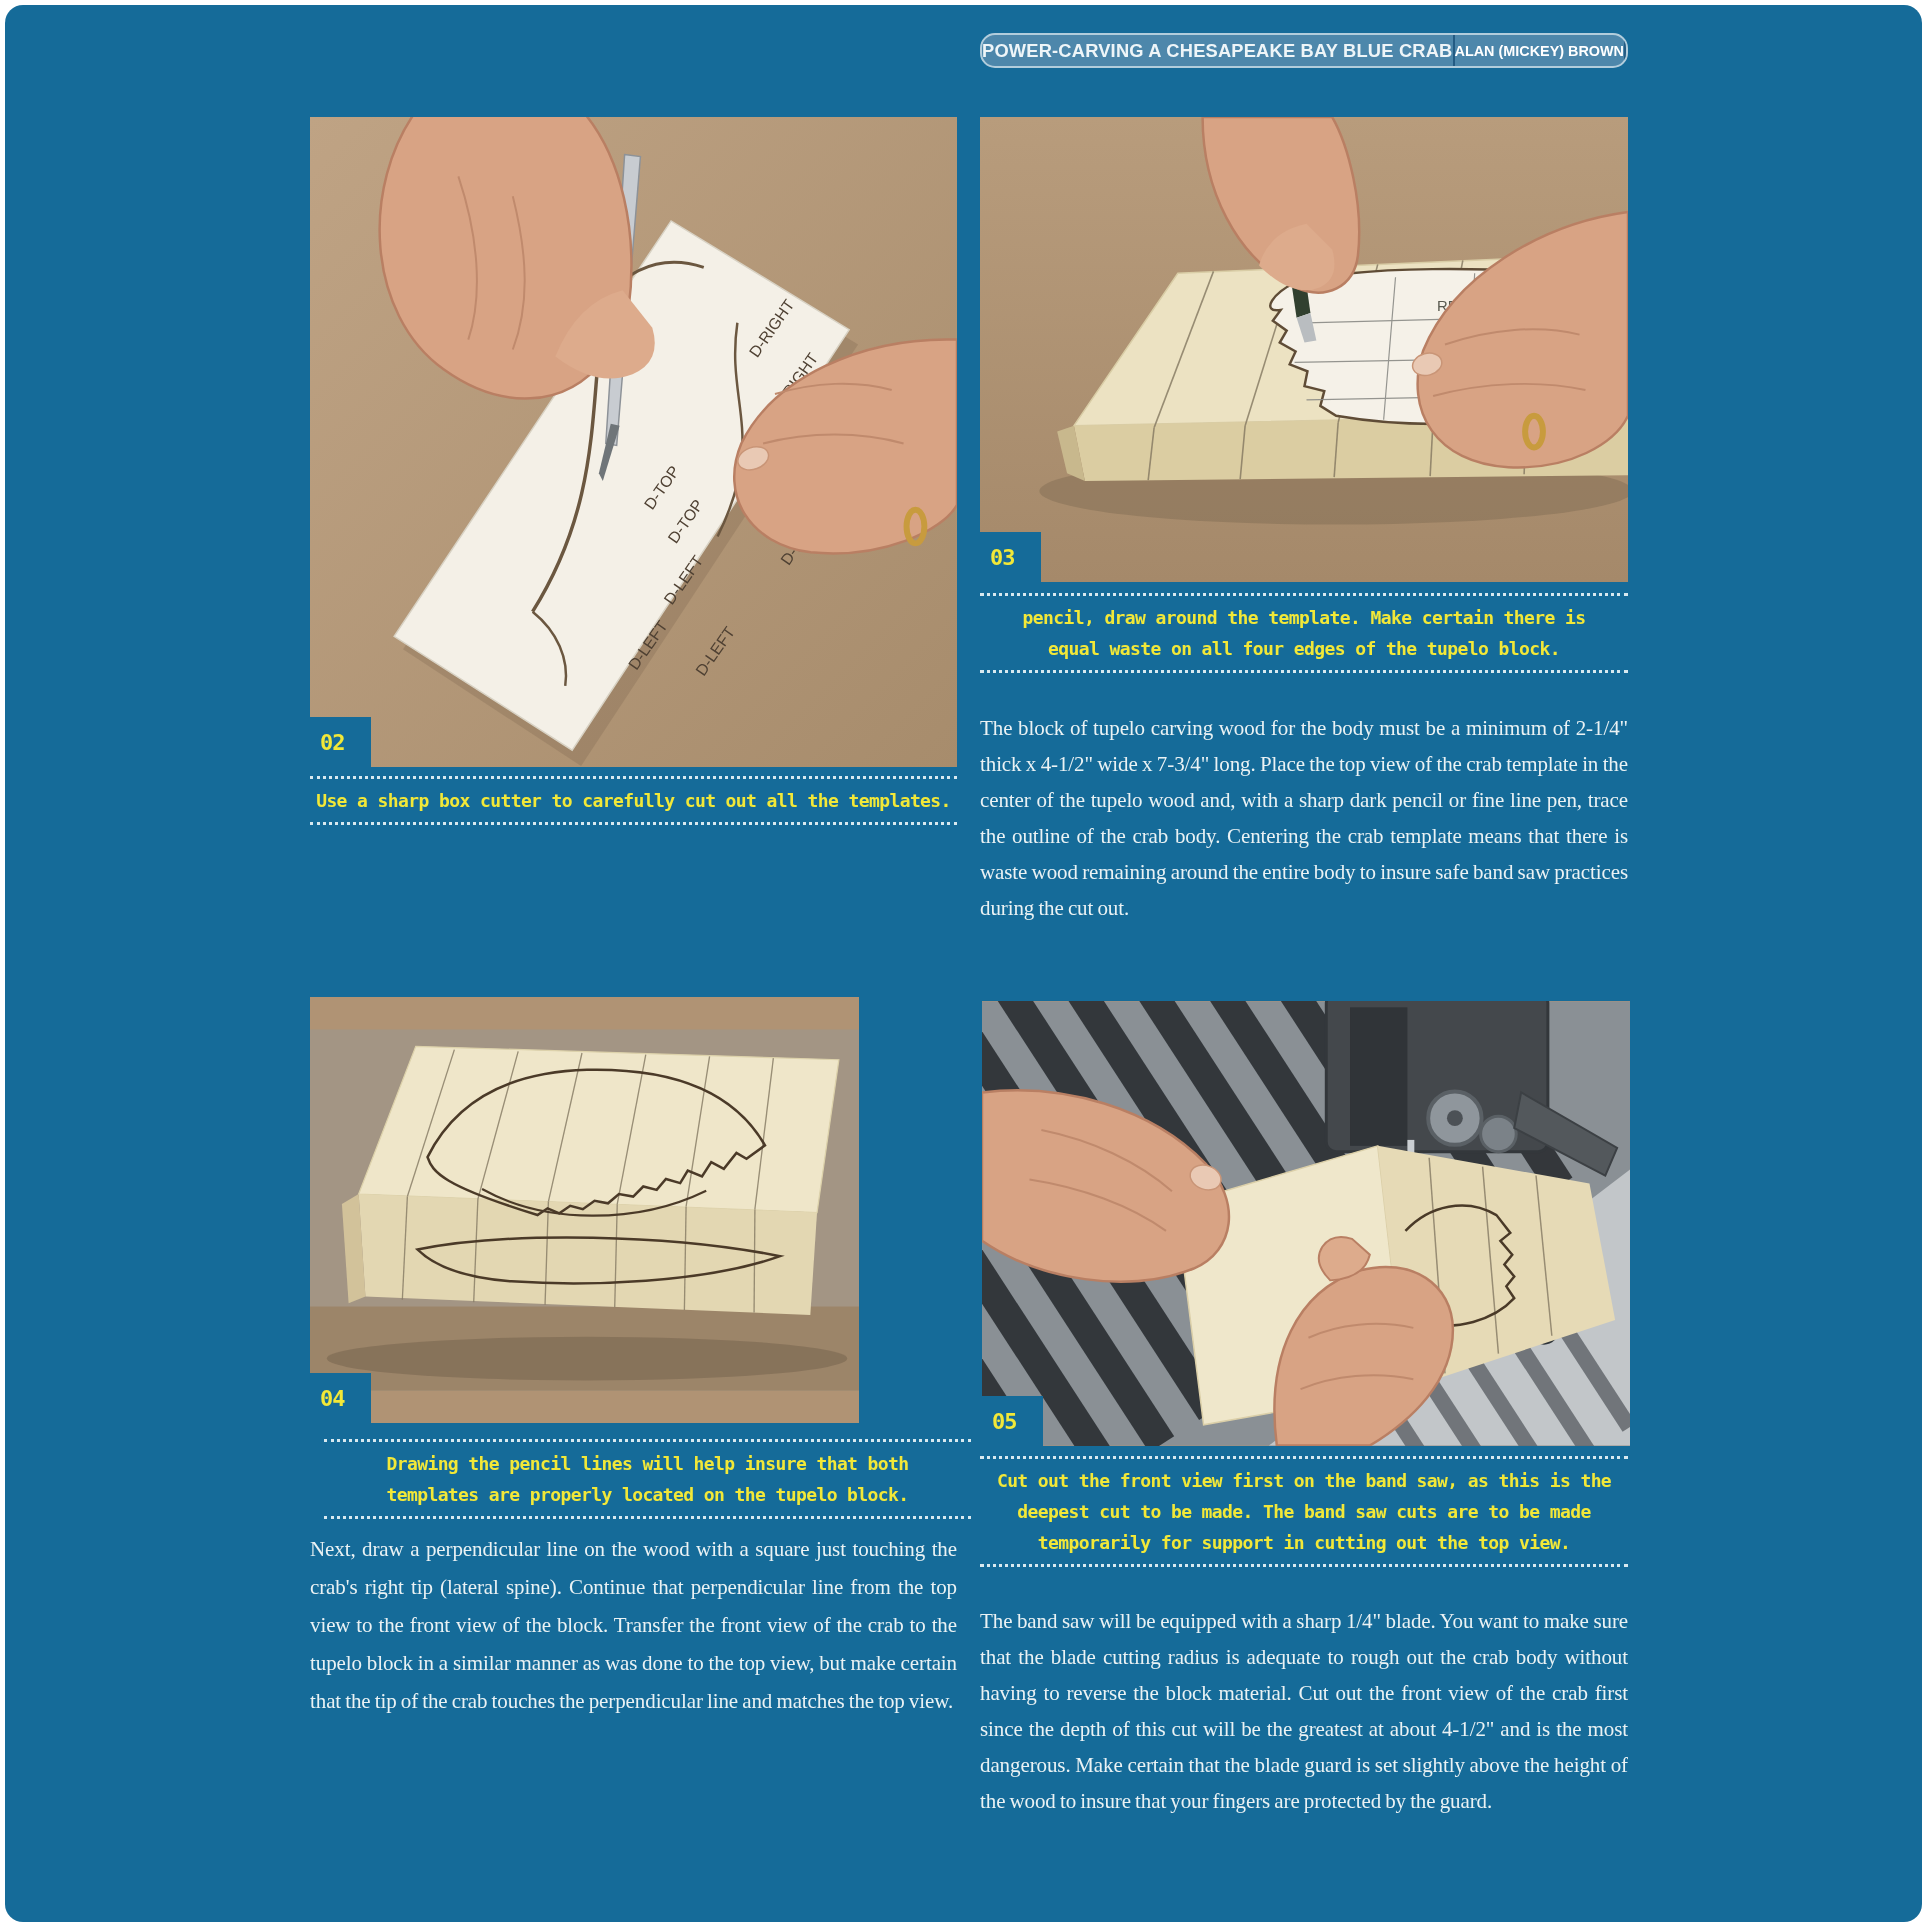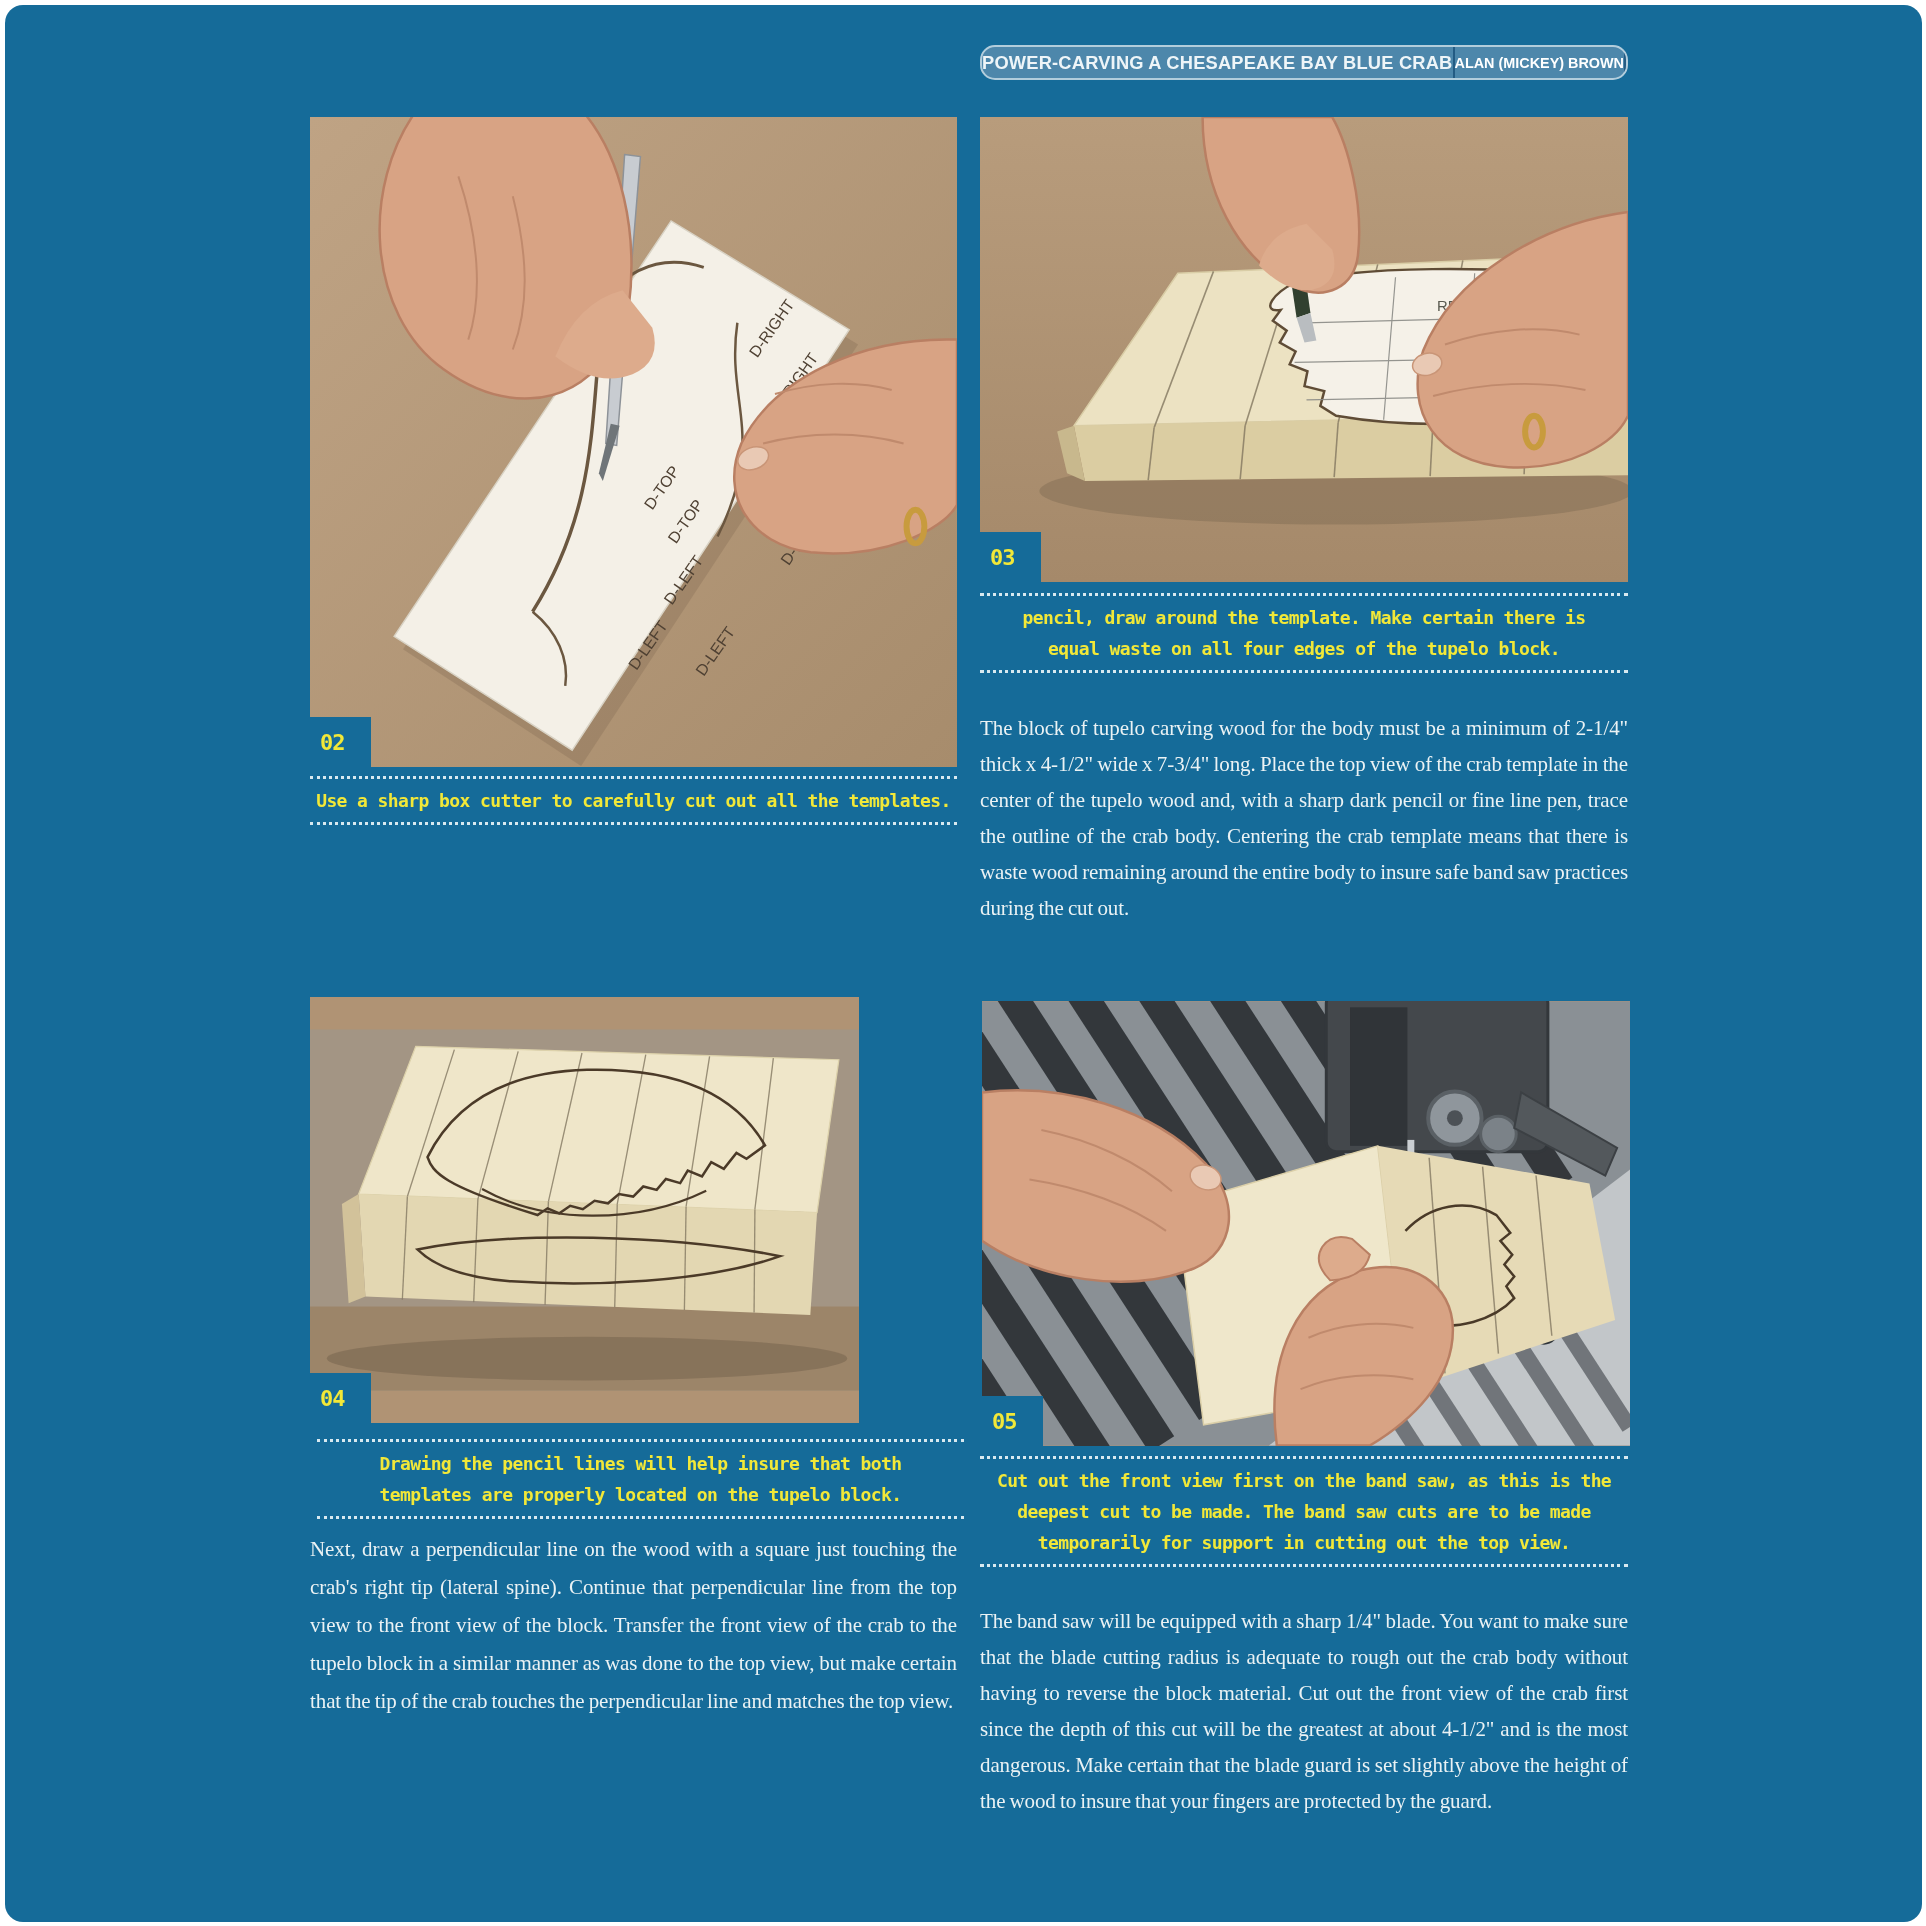--- a/index.html
+++ b/index.html
@@ -1,20 +1,20 @@
 <!DOCTYPE html>
 <html><head>
 <meta charset="utf-8">
 <style>
   html,body{margin:0;padding:0;background:#ffffff;}
   body{width:1927px;height:1927px;position:relative;font-family:"Liberation Sans",sans-serif;}
   .page{position:absolute;left:5px;top:5px;width:1917px;height:1917px;background:#156b99;border-radius:18px;overflow:hidden;}
 
   
-  .header-pill{position:absolute;left:975px;top:40px;width:648px;height:35px;display:flex;
+  .header-pill{position:absolute;left:975px;top:28px;width:648px;height:35px;display:flex;
     box-sizing:border-box;border:2px solid #b2cddc;border-radius:15px;overflow:hidden;background:#4d87ab;}
   .hp-title{flex:1;display:flex;align-items:center;justify-content:center;color:#eef5f8;
     font-weight:bold;font-size:18.3px;letter-spacing:0.2px;white-space:nowrap;}
   .hp-author{width:178px;border-left:2px solid #235b83;display:flex;align-items:center;justify-content:center;
     color:#ffffff;font-size:14.4px;font-weight:bold;white-space:nowrap;}
   .hp-num{width:63px;background:#81aac3;border-left:2px solid #235b83;display:flex;align-items:center;justify-content:center;
     color:#ffffff;font-weight:bold;font-size:22px;}
 
   .photo{position:absolute;overflow:hidden;background:#b09374;}
   .photo svg{display:block;width:100%;height:100%;}
@@ -249,21 +249,21 @@
 
   <div class="caption" style="left:305px;top:771px;width:647px;">
     <div>Use a sharp box cutter to carefully cut out all the templates.</div>
   </div>
 
   <div class="caption" style="left:975px;top:588px;width:648px;">
     <div>pencil, draw around the template. Make certain there is</div>
     <div>equal waste on all four edges of the tupelo block.</div>
   </div>
 
-  <div class="caption" style="left:312px;top:1434px;width:647px;">
+  <div class="caption" style="left:319px;top:1434px;width:647px;">
     <div>Drawing the pencil lines will help insure that both</div>
     <div>templates are properly located on the tupelo block.</div>
   </div>
 
   <div class="caption" style="left:975px;top:1451px;width:648px;">
     <div>Cut out the front view first on the band saw, as this is the</div>
     <div>deepest cut to be made. The band saw cuts are to be made</div>
     <div>temporarily for support in cutting out the top view.</div>
   </div>
 

